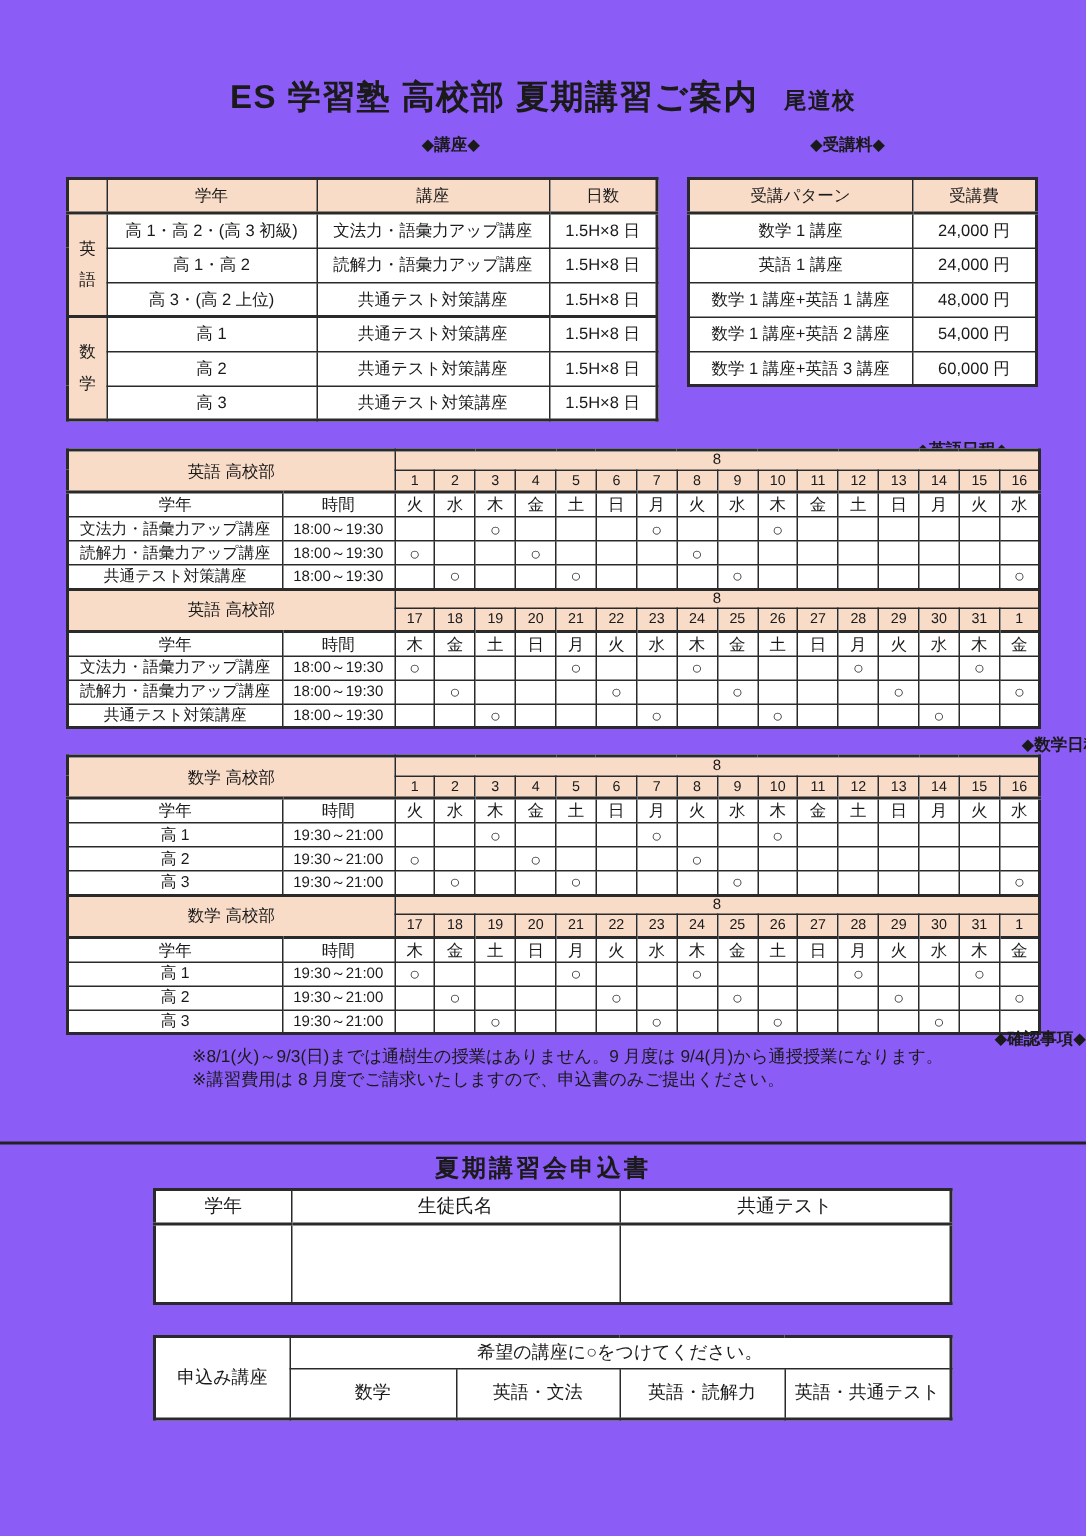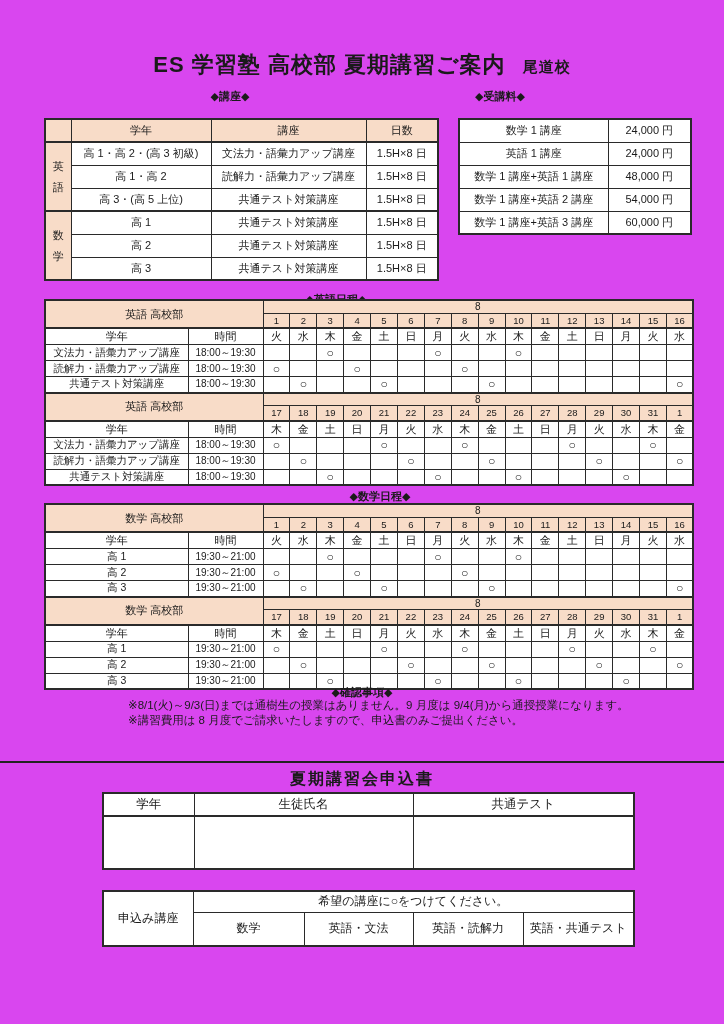--- a/index.html
+++ b/index.html
@@ -2,27 +2,27 @@
 <html><head>
 <meta charset="utf-8">
 <style>
   * { margin:0; padding:0; box-sizing:border-box; }
   html,body { background:#ffffff; }
   body {
     width:724px; height:1024px;
     font-family:"Liberation Sans","DejaVu Sans",sans-serif;
     color:#1a1a1a;
   }
-  #page { position:relative; width:724px; height:1024px; background:#d946ef; overflow:hidden; }
+  #page { position:relative; width:724px; height:1024px; background:#8b5cf6; overflow:hidden; }
 
   .doc-title { position:absolute; top:50px; left:0; width:724px; text-align:center;
                font-weight:bold; font-size:22px; letter-spacing:1px; }
   .doc-title .branch { font-size:15px; margin-left:10px; }
 
-  .sec-label { position:absolute; font-size:11px; font-weight:bold; text-align:center; }
+  .sec-label { position:absolute; font-size:11px; font-weight:bold; text-align:right; }
 
   table.doc-table { position:absolute; border-collapse:collapse; table-layout:fixed;
                     background:#fff; border:2px solid #2a2a2a; }
   table.doc-table td { border:1px solid #2a2a2a; text-align:center; vertical-align:middle;
                        font-size:11px; padding:0; overflow:hidden; white-space:nowrap; }
   tr.hb > td { border-bottom:2px solid #2a2a2a; }
   tr.tt > td { border-top:2px solid #2a2a2a; }
   .hl { background:#f8dcc8; }
 
   #course-table tr { height:23px; }
@@ -89,21 +89,21 @@
           <td>高 1・高 2・(高 3 初級)</td>
           <td>文法力・語彙力アップ講座</td>
           <td>1.5H×8 日</td>
         </tr>
         <tr>
           <td>高 1・高 2</td>
           <td>読解力・語彙力アップ講座</td>
           <td>1.5H×8 日</td>
         </tr>
         <tr>
-          <td>高 3・(高 5 上位)</td>
+          <td>高 3・(高 2 上位)</td>
           <td>共通テスト対策講座</td>
           <td>1.5H×8 日</td>
         </tr>
         <tr class="tt">
           <td class="hl subject" rowspan="3">数
 学</td>
           <td>高 1</td>
           <td>共通テスト対策講座</td>
           <td>1.5H×8 日</td>
         </tr>
@@ -119,20 +119,24 @@
         </tr>
       </tbody>
   </table>
 
   <table class="doc-table" id="fee-table" style="left:458px; top:118px;">
     <colgroup>
         <col style="width:149px">
         <col style="width:83px">
       </colgroup>
     <tbody>
+        <tr class="hb">
+          <td class="hl">受講パターン</td>
+          <td class="hl">受講費</td>
+        </tr>
         <tr>
           <td>数学 1 講座</td>
           <td>24,000 円</td>
         </tr>
         <tr>
           <td>英語 1 講座</td>
           <td>24,000 円</td>
         </tr>
         <tr>
           <td>数学 1 講座+英語 1 講座</td>

